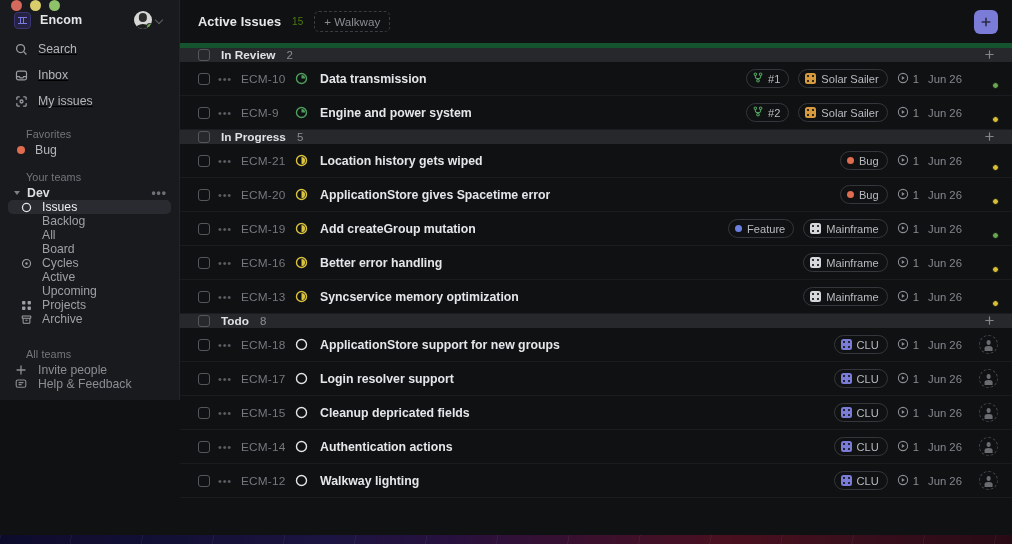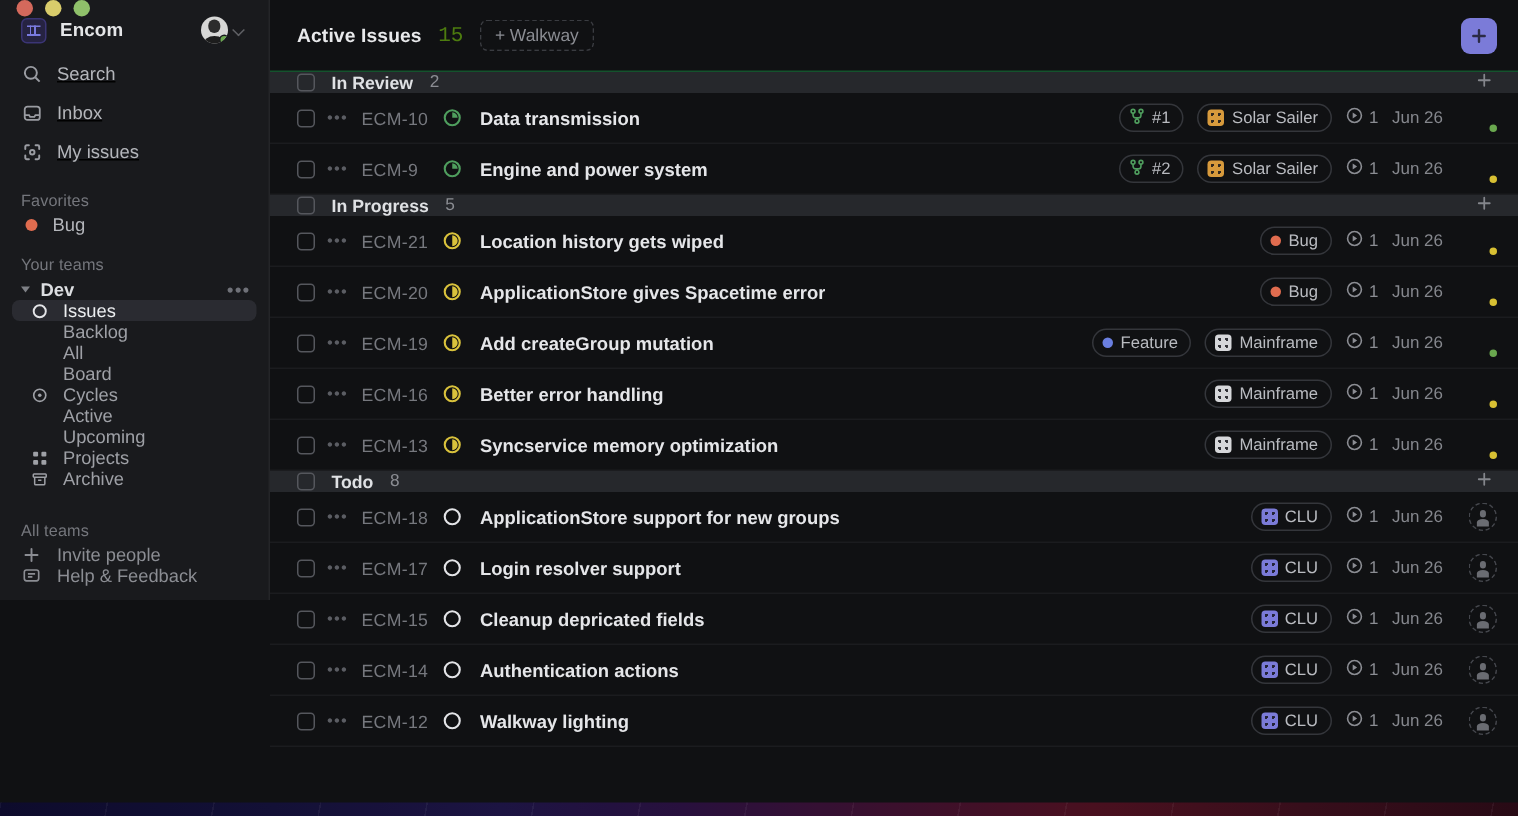--- a/index.html
+++ b/index.html
@@ -95,21 +95,21 @@
   .nav-item {
     display: flex; align-items: center; gap: 10px;
     height: 26px; padding: 0 6px; border-radius: 5px;
     font-size: 12.3px; color: #b4b6bb; cursor: default;
   }
   .nav-ico { width: 14px; height: 14px; flex: 0 0 14px; display:flex; align-items:center; justify-content:center; }
   .nav-ico svg { display: block; }
 
   .sec-label {
     font-size: 10.8px; color: #74767c; font-weight: 500;
-    padding: 0 14px; margin: 14px 0 3px; letter-spacing: .1px;
+    padding: 0 14px; margin: 14px 12px 3px; letter-spacing: .1px;
   }
   .fav-row { display:flex; align-items:center; gap:10px; height:24px;
              padding:0 14px; font-size:12.3px; color:#b4b6bb; cursor:default; }
   .fav-dot { width:8px; height:8px; border-radius:50%; background:#e06c4f; flex:0 0 8px; margin-left:3px;}
 
   .team-row {
     display:flex; align-items:center; gap:8px; height:25px;
     padding:0 12px; font-size:12.3px; color:#dcdee1; font-weight:600;
     cursor:default;
   }
@@ -128,24 +128,24 @@
   .sidebar-spacer { flex: 1; }
   .foot-item {
     display:flex; align-items:center; gap:10px; height:26px;
     padding:0 14px; font-size:12.2px; color:#8b8d93; cursor:default;
   }
 
   
   .main { flex:1; display:flex; flex-direction:column; min-width:0; background:#101113; }
   .topbar {
     height: 48px; display:flex; align-items:center; gap:11px;
-    padding: 0 14px 0 18px; border-bottom:1px solid #14532d; flex:0 0 48px;
+    padding: 0 14px 0 18px; border-bottom:5px solid #14532d; flex:0 0 48px;
   }
   .topbar h1 { font-size:12.8px; font-weight:700; color:#e8e9eb; letter-spacing:.1px;}
-  .count { font-size:14px; color:#4d7c0f;font-family:Liberation Mono, monospace; }
+  .count { font-size:10px; color:#4d7c0f; }
   .filter-btn {
     font-size:11.6px; color:#8b8d93; border:1px dashed #3a3c41;
     border-radius:5px; padding:3px 9px; cursor:pointer; background:transparent;
   }
   .top-spacer { flex:1; }
   .new-btn {
     width:24px; height:24px; border-radius:6px; background:#7b7bd8;
     display:flex; align-items:center; justify-content:center; cursor:pointer;
     border:none;
   }

